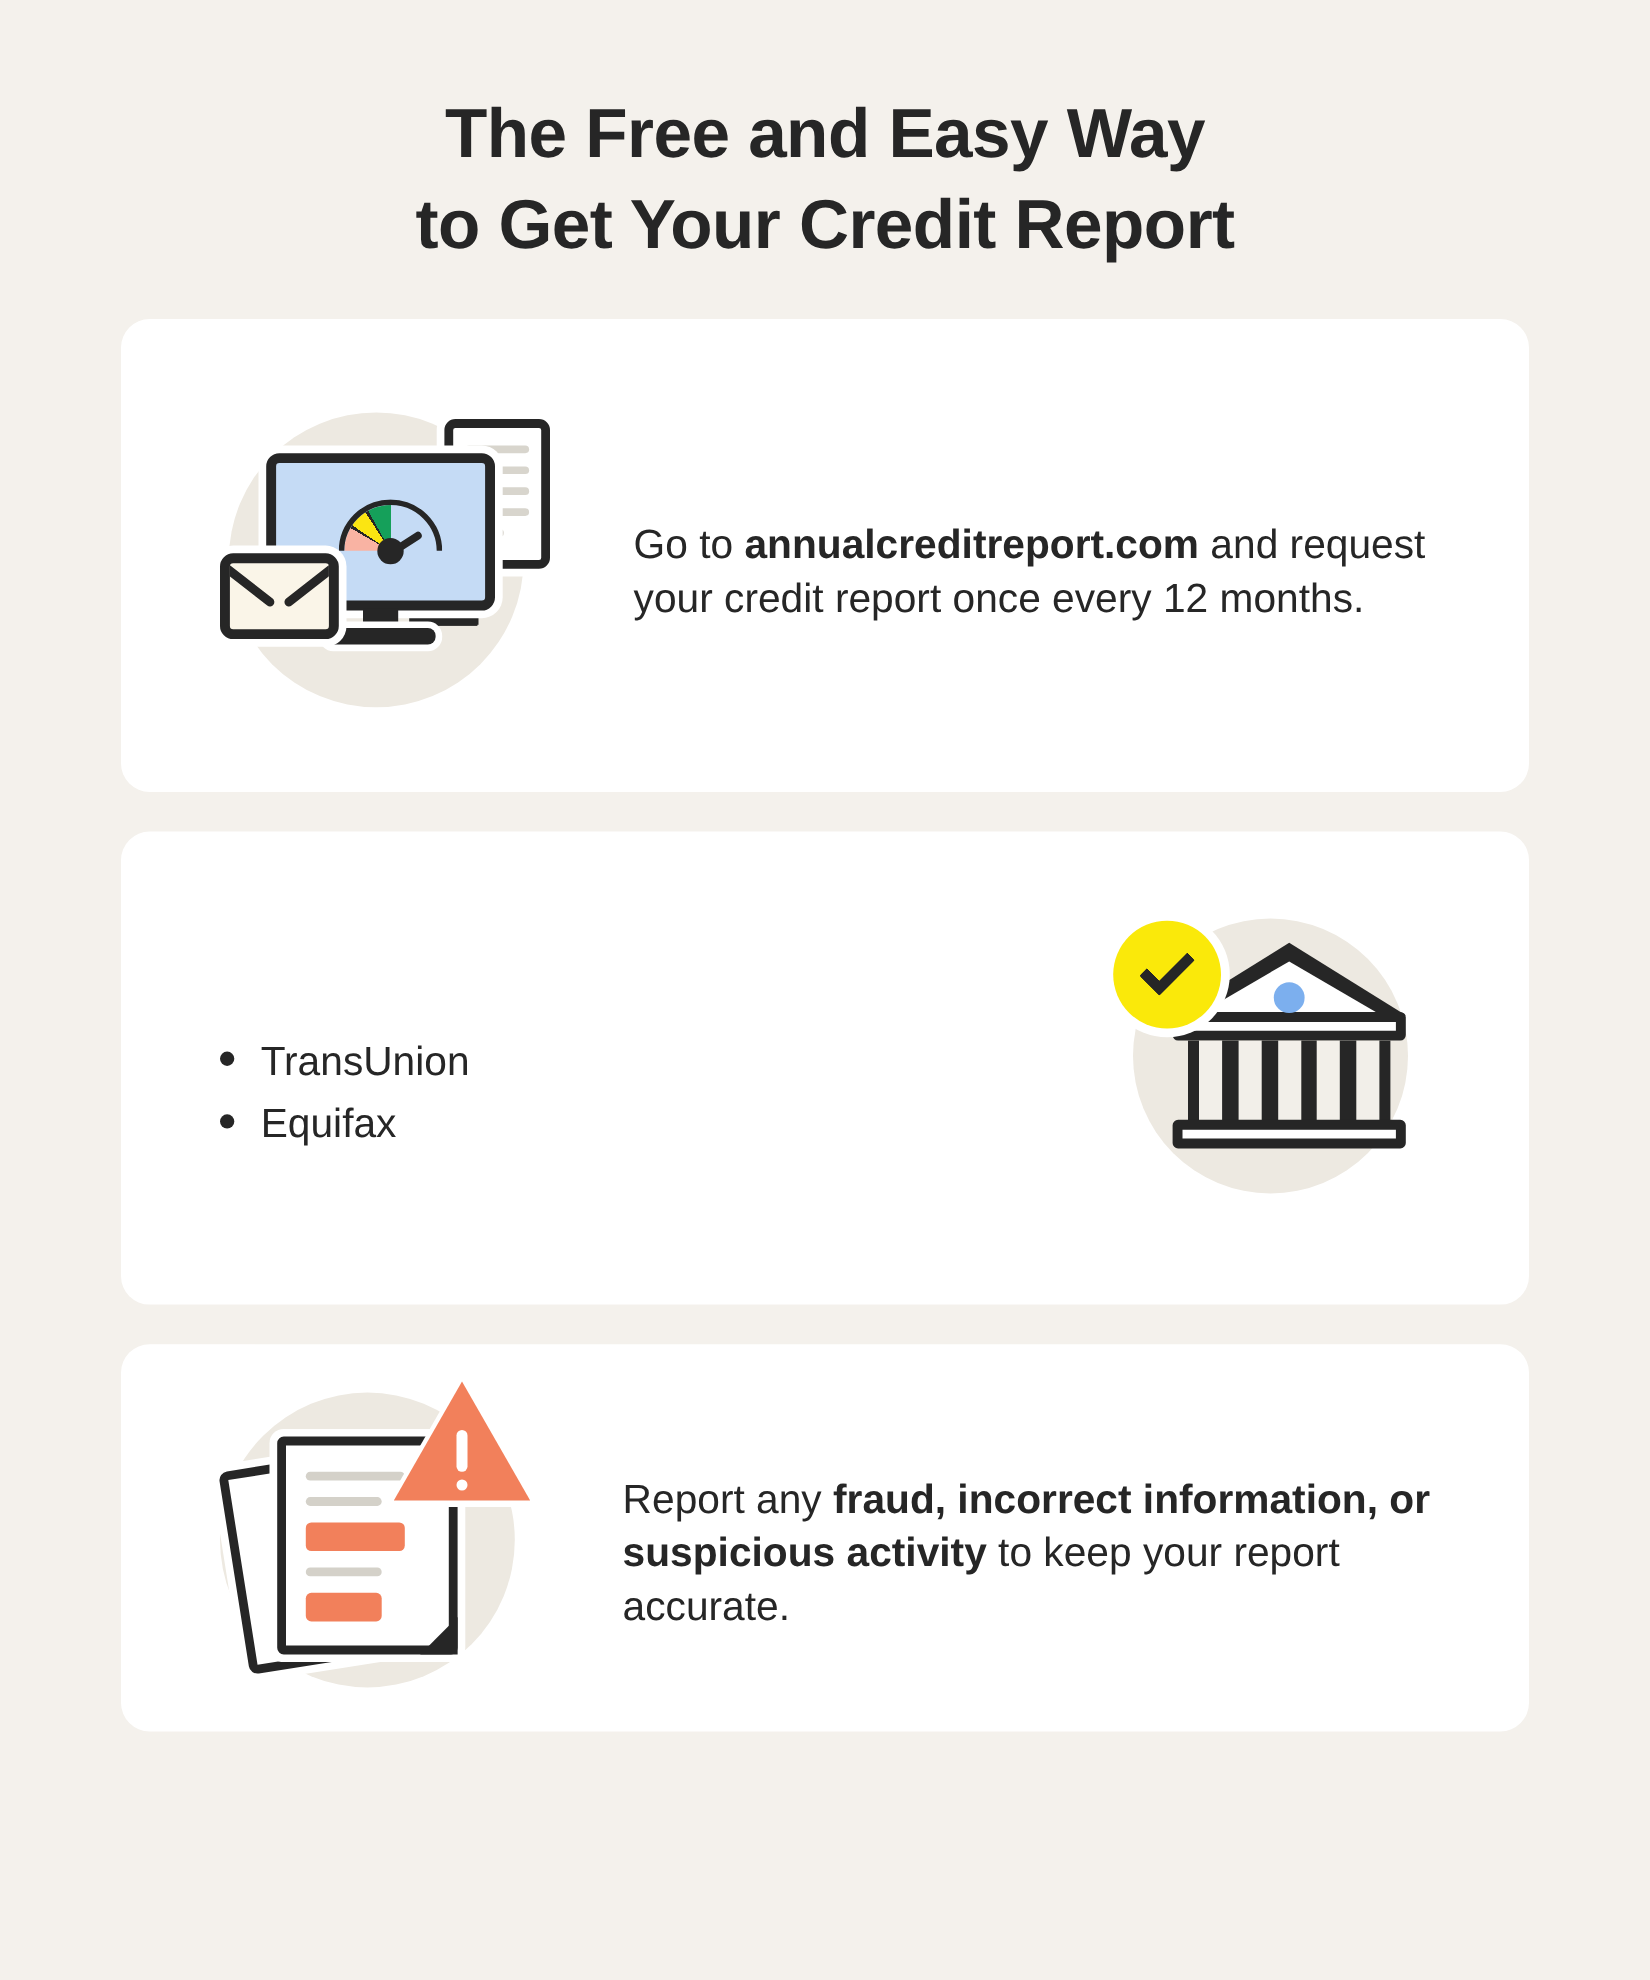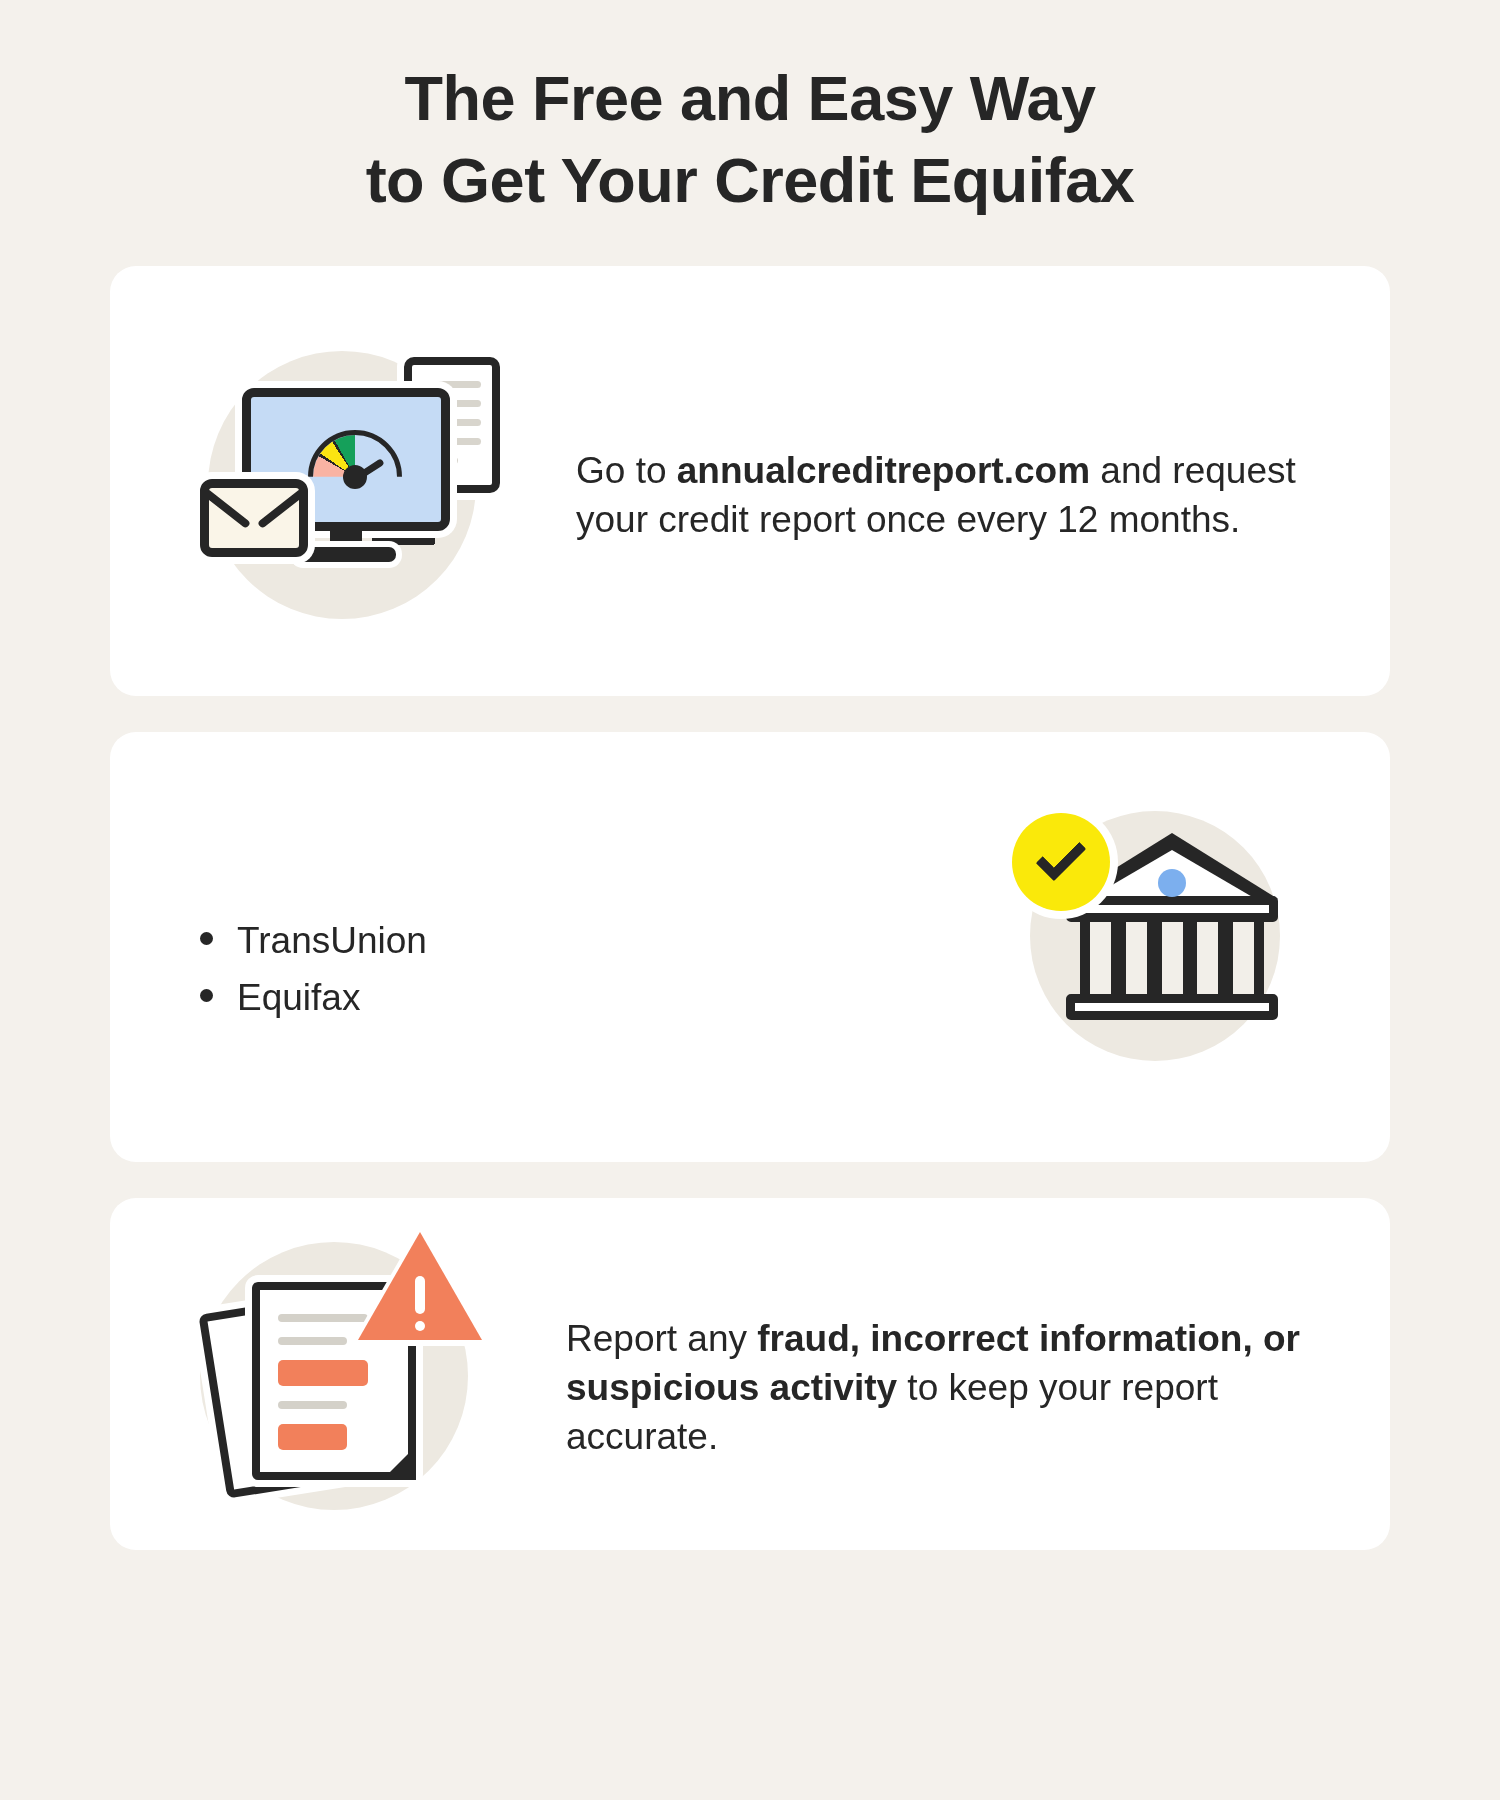--- a/index.html
+++ b/index.html
@@ -19,21 +19,21 @@
   .page {
     width: 1500px;
     height: 1800px;
     position: relative;
     padding: 0;
   }
 
   
   .title-block {
     text-align: center;
-    padding-top: 58px;
+    padding-top: 82px;
   }
   .title-line {
     font-size: 63px;
     font-weight: bold;
     line-height: 1.30;
     letter-spacing: -0.5px;
     color: #262626;
     white-space: nowrap;
   }
 
@@ -298,21 +298,21 @@
   .copy-right { padding-left: 56px; }
   .copy-left { padding-right: 40px; }
 </style>
 </head>
 <body>
 
 <div class="page">
 
   <div class="title-block">
     <div class="title-line">The Free and Easy Way</div>
-    <div class="title-line">to Get Your Credit Equifax</div>
+    <div class="title-line">to Get Your Credit Report</div>
   </div>
 
   <div class="cards">
 
     <div class="card card-1">
       <div class="art art1">
         <div class="blob"></div>
         <div class="doc">
           <i></i>
           <i></i>

